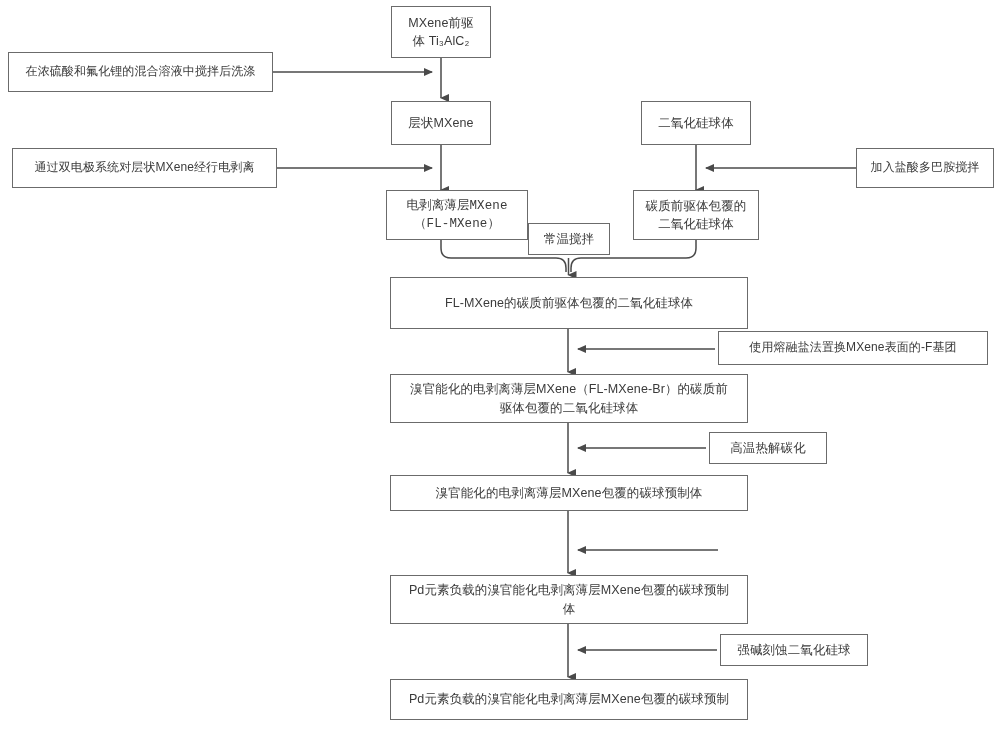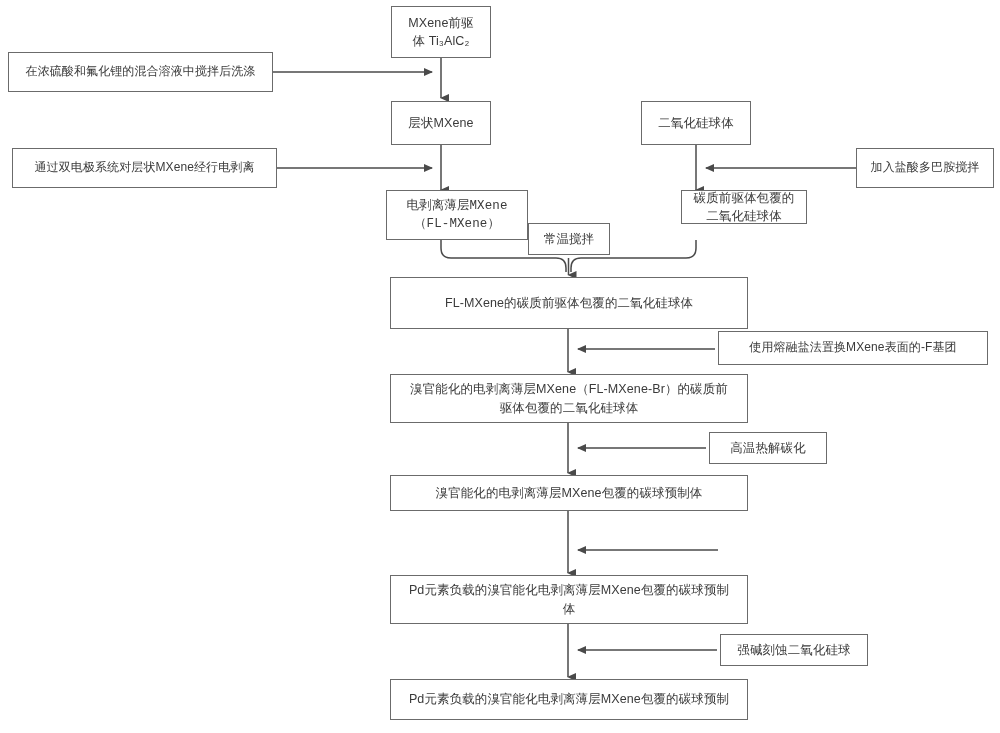--- a/index.html
+++ b/index.html
@@ -114,21 +114,21 @@
 
   <div class="node small" style="left:856px; top:148px; width:138px; height:40px;">
     <span>加入盐酸多巴胺搅拌</span>
   </div>
 
   <div class="node" style="left:386px; top:190px; width:142px; height:50px;font-family:Liberation Mono, monospace;">
     <span>电剥离薄层MXene
 （FL-MXene）</span>
   </div>
 
-  <div class="node" style="left:633px; top:190px; width:126px; height:34px;margin-left:48px;">
+  <div class="node" style="left:633px; top:190px; width:126px; height:50px;">
     <span>碳质前驱体包覆的
 二氧化硅球体</span>
   </div>
 
   <div class="node" style="left:528px; top:223px; width:82px; height:32px;">
     <span>常温搅拌</span>
   </div>
 
   <div class="node" style="left:390px; top:277px; width:358px; height:52px;">
     <span>FL-MXene的碳质前驱体包覆的二氧化硅球体</span>

